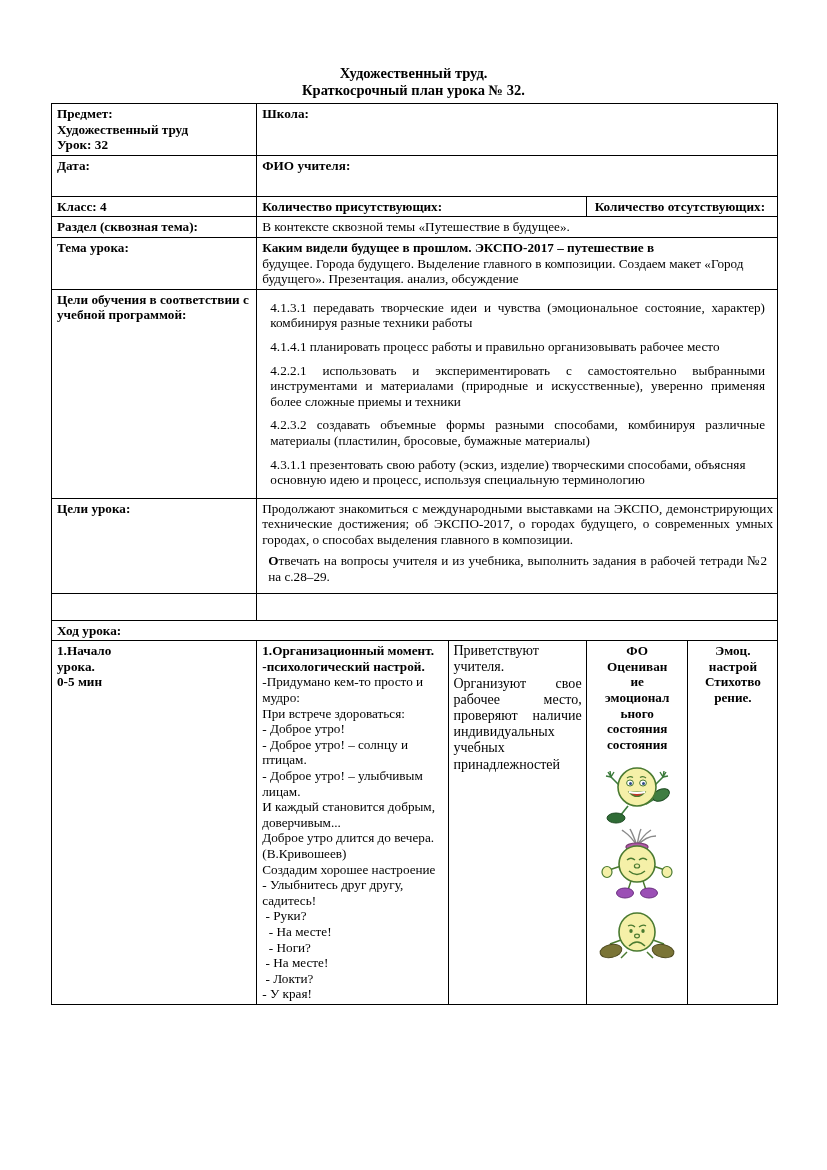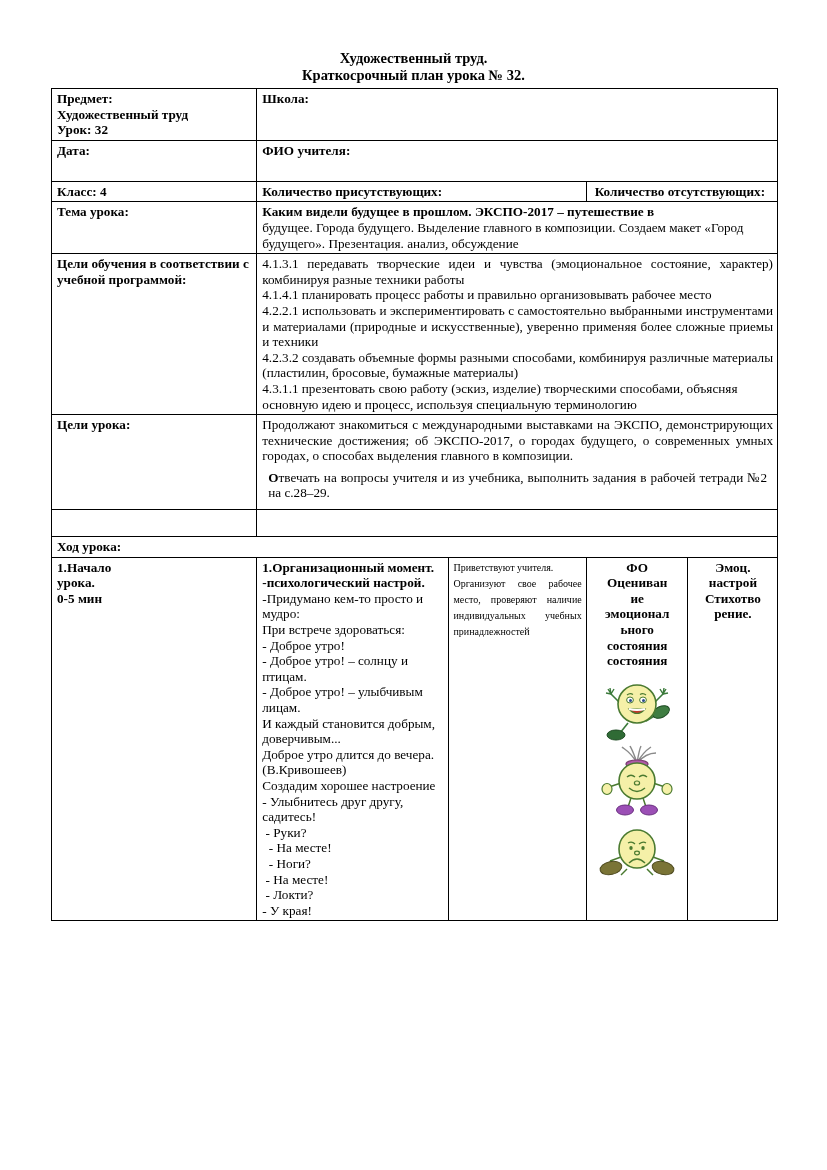--- a/index.html
+++ b/index.html
@@ -10,21 +10,21 @@
   body {
     width: 827px;
     height: 1170px;
     font-family: "Liberation Serif", "DejaVu Serif", serif;
     color: #000000;
     position: relative;
     overflow: hidden;
   }
   .page {
     position: absolute;
-    left: 0; top: 0;
+    left: 0; top: 15px;
     width: 827px;
     height: 1118px;
     background: #fff;
     border-radius: 21px;
   }
   .doc-title {
     position: absolute;
     left: 0;
     top: 50px;
     width: 827px;
@@ -53,39 +53,39 @@
   }
   .b { font-weight: bold; }
   .just { text-align: justify; text-align-last: left; }
 
   
   .f1 { width: 114px; }
   .f4 { width: 101px; }
   .f5 { width: 90px; }
 
   .cell-pad-lg { padding-bottom: 14px; }
-  .obj p { margin: 0; }
+  .obj p { margin: 8px; }
   .obj { font-size: 12.6px; line-height: 15.4px; }
   .goal { font-size: 13.2px; line-height: 17.4px; }
   .hod {
     text-align: left;
     font-weight: bold;
     font-size: 13.6px;
     padding: 5px 0 6px 0;
   }
   .colhead {
     text-align: center;
     font-weight: bold;
     font-size: 13.2px;
     line-height: 16px;
     padding-top: 3px;
     padding-bottom: 3px;
   }
   .flow-body { font-size: 12.8px; line-height: 16.6px; }
-  .flow-body.small { font-size: 10px; line-height: 16.2px; }
+  .flow-body.small { font-size: 14px; line-height: 16.2px; }
   .assess {
     text-align: center;
     font-weight: bold;
     font-size: 12.6px;
     line-height: 16.4px;
   }
   .resources {
     text-align: center;
     font-weight: bold;
     font-size: 12.8px;
@@ -149,20 +149,28 @@
         <div>Класс: 4</div>
       </td>
       <td colspan="2" class="b">
         <div>Количество присутствующих:</div>
       </td>
       <td colspan="2" class="b" style="padding-left:8px">
         <div>Количество отсутствующих:</div>
       </td>
     </tr>
 
+    <tr>
+      <td colspan="2" class="b">
+        <span>Раздел (сквозная тема):</span>
+      </td>
+      <td colspan="4">
+        <span>В контексте сквозной темы  «Путешествие в будущее».</span>
+      </td>
+    </tr>
 
     <tr>
       <td colspan="2" class="b">
         <span>Тема урока:</span>
       </td>
       <td colspan="4">
         <div class="b">Каким видели будущее в прошлом. ЭКСПО-2017 – путешествие в</div>
         <div>будущее. Города будущего. Выделение главного в композиции. Создаем макет «Город будущего». Презентация. анализ, обсуждение</div>
       </td>
     </tr>

